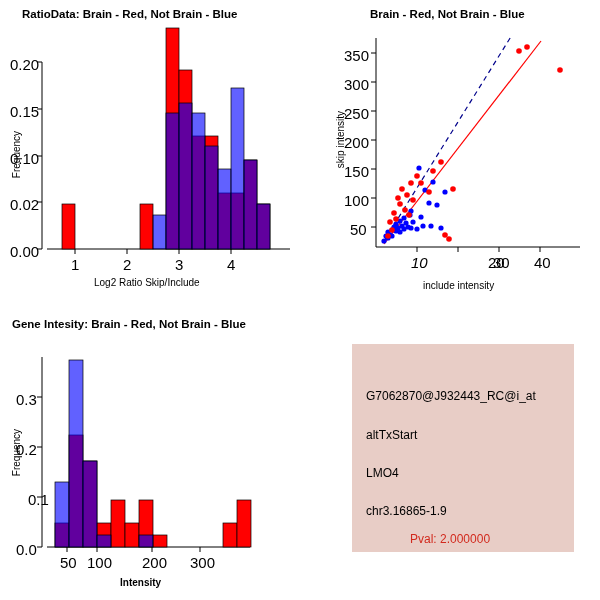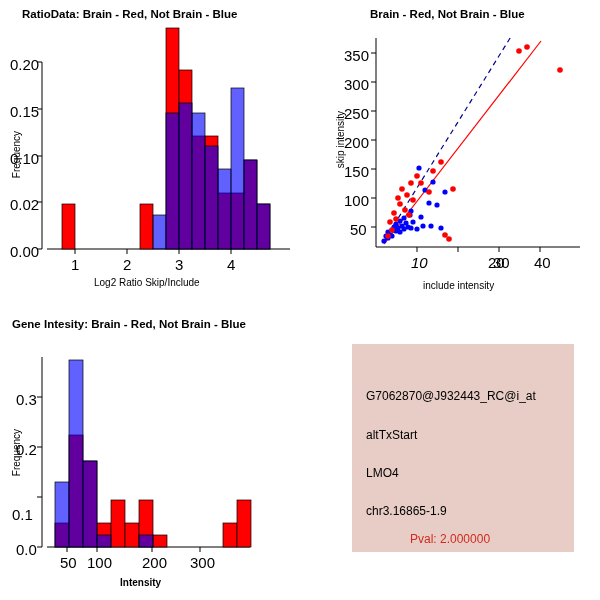--- a/index.html
+++ b/index.html
@@ -238,21 +238,21 @@
     <g fill="#0000ff" fill-opacity="0.62" stroke="#000" stroke-width="0.7">
       <rect x="55" y="182" width="14" height="65"></rect>
       <rect x="69" y="60" width="14" height="187"></rect>
       <rect x="83" y="161" width="14" height="86"></rect>
       <rect x="97" y="235" width="14" height="12"></rect>
       <rect x="139" y="235" width="14" height="12"></rect>
     </g>
   </svg>
 
   <div class="tick" style="position:absolute;left:16px;top:241px;">0.0</div>
-  <div class="tick" style="position:absolute;left:12px;top:191px;margin-top:15px;">0.1</div>
+  <div class="tick" style="position:absolute;left:28px;top:191px;">0.1</div>
   <div class="tick" style="position:absolute;left:16px;top:141px;">0.2</div>
   <div class="tick" style="position:absolute;left:16px;top:91px;">0.3</div>
 
   <div class="tick" style="position:absolute;left:60px;top:254px;">50</div>
   <div class="tick" style="position:absolute;left:87px;top:254px;">100</div>
   <div class="tick" style="position:absolute;left:142px;top:254px;">200</div>
   <div class="tick" style="position:absolute;left:190px;top:254px;">300</div>
 
   <div class="axlabel" style="position:absolute;left:120px;top:277px;font-weight:bold;">Intensity</div>
   <div class="axlabel" style="position:absolute;left:-24px;top:147px;width:80px;text-align:center;transform:rotate(-90deg);">Frequency</div>

